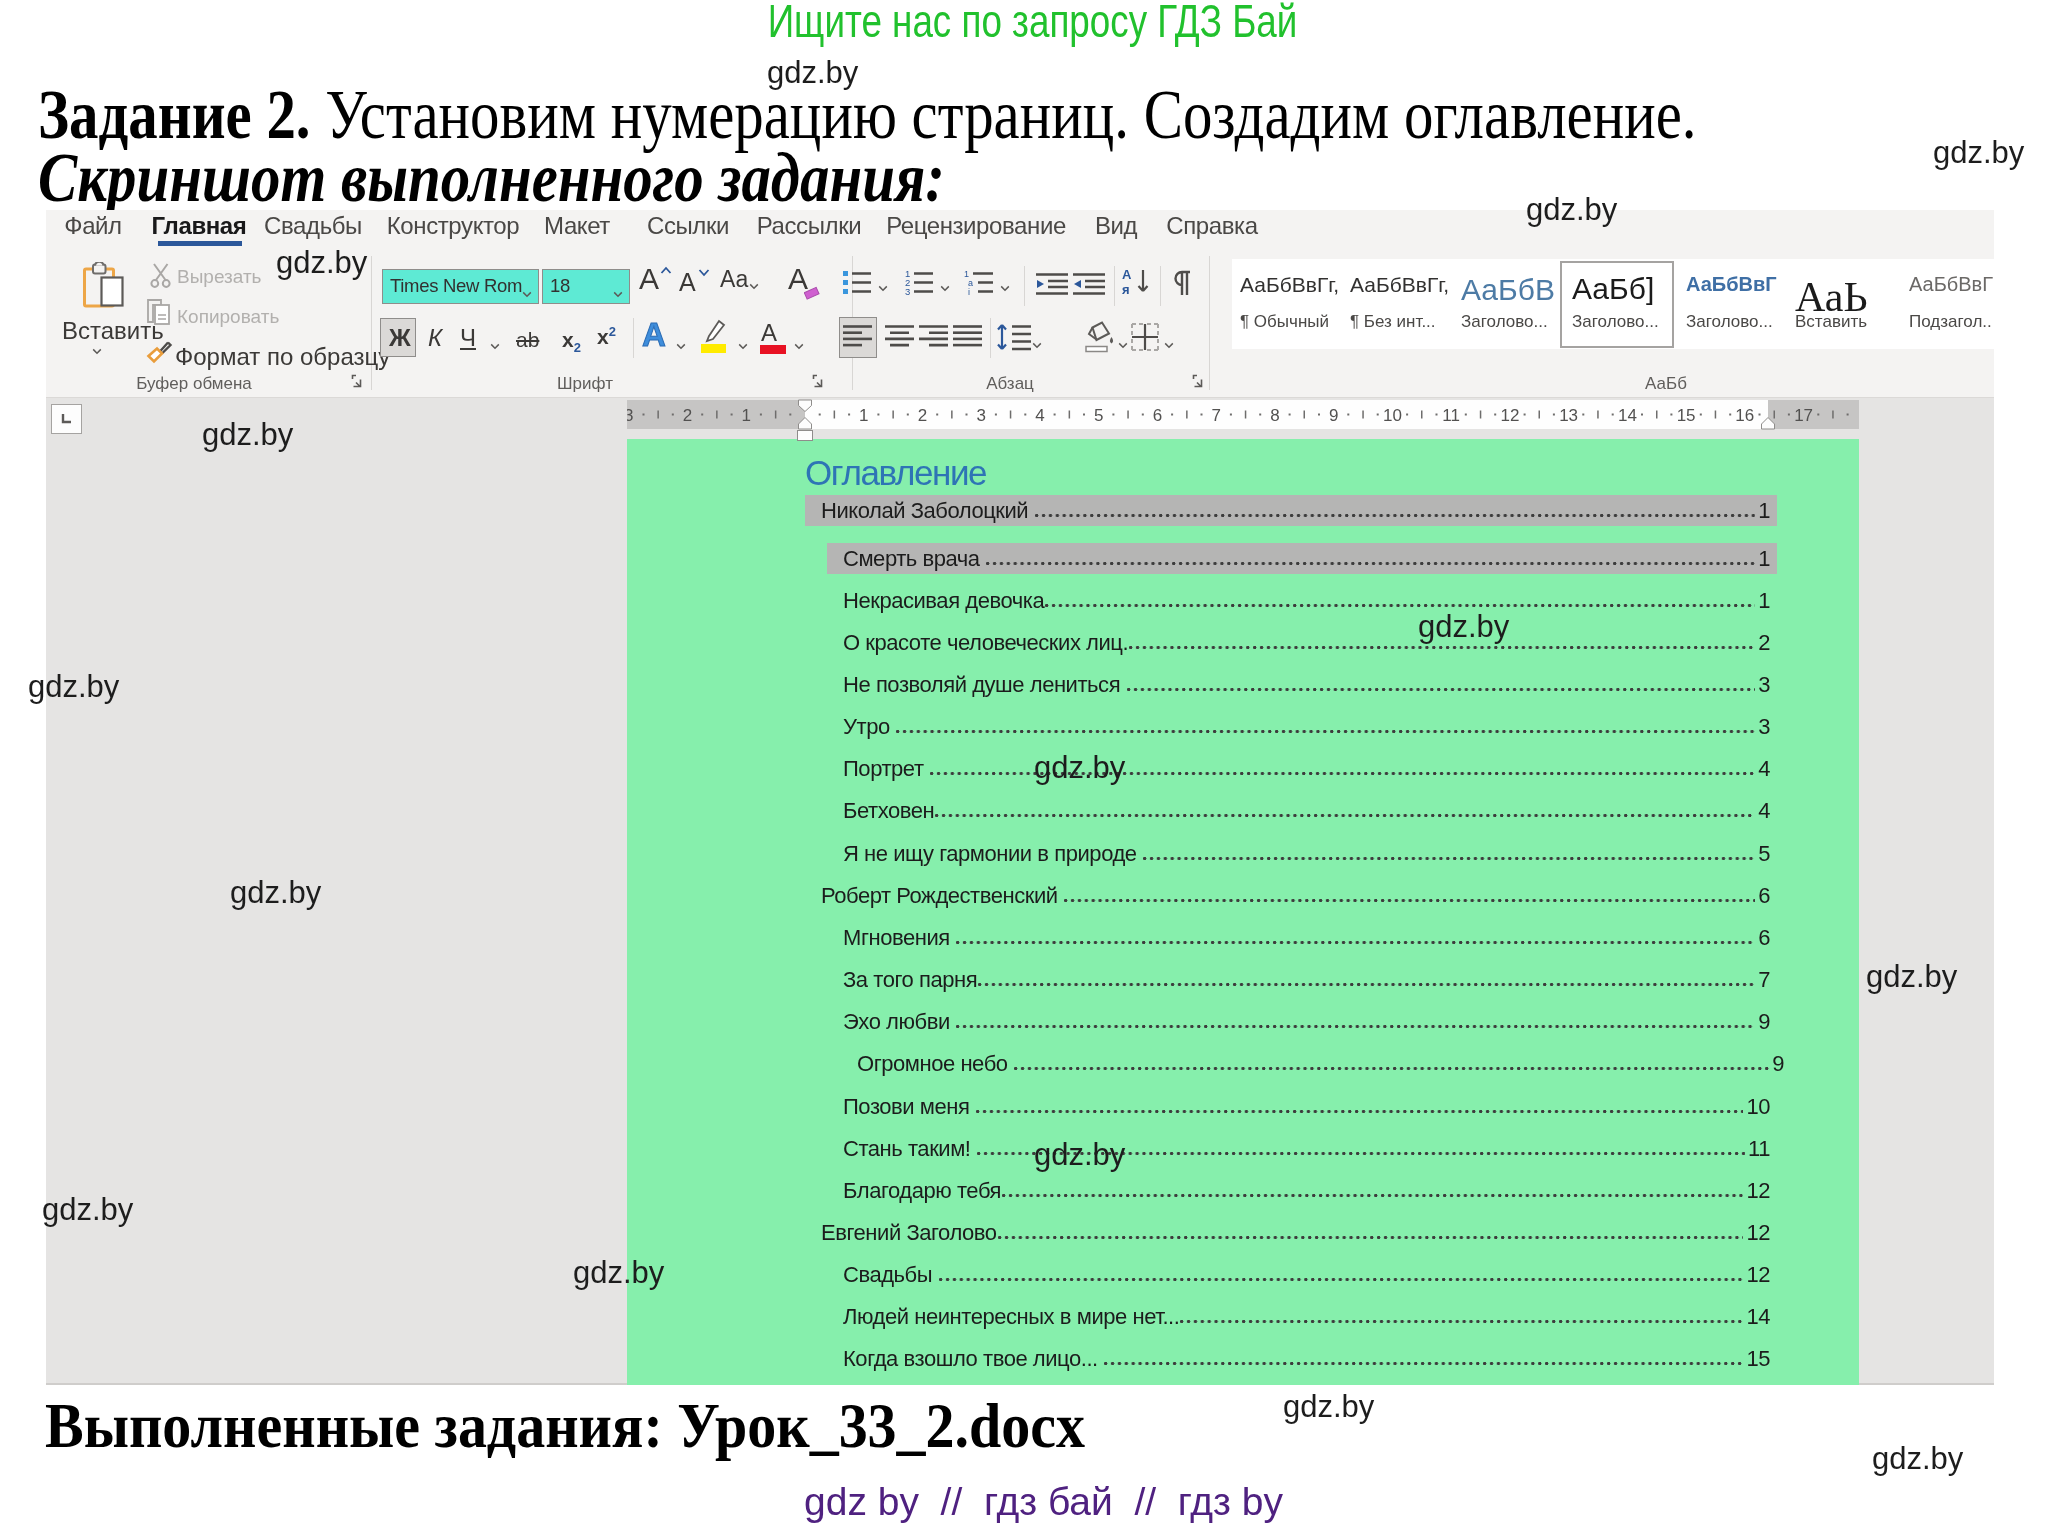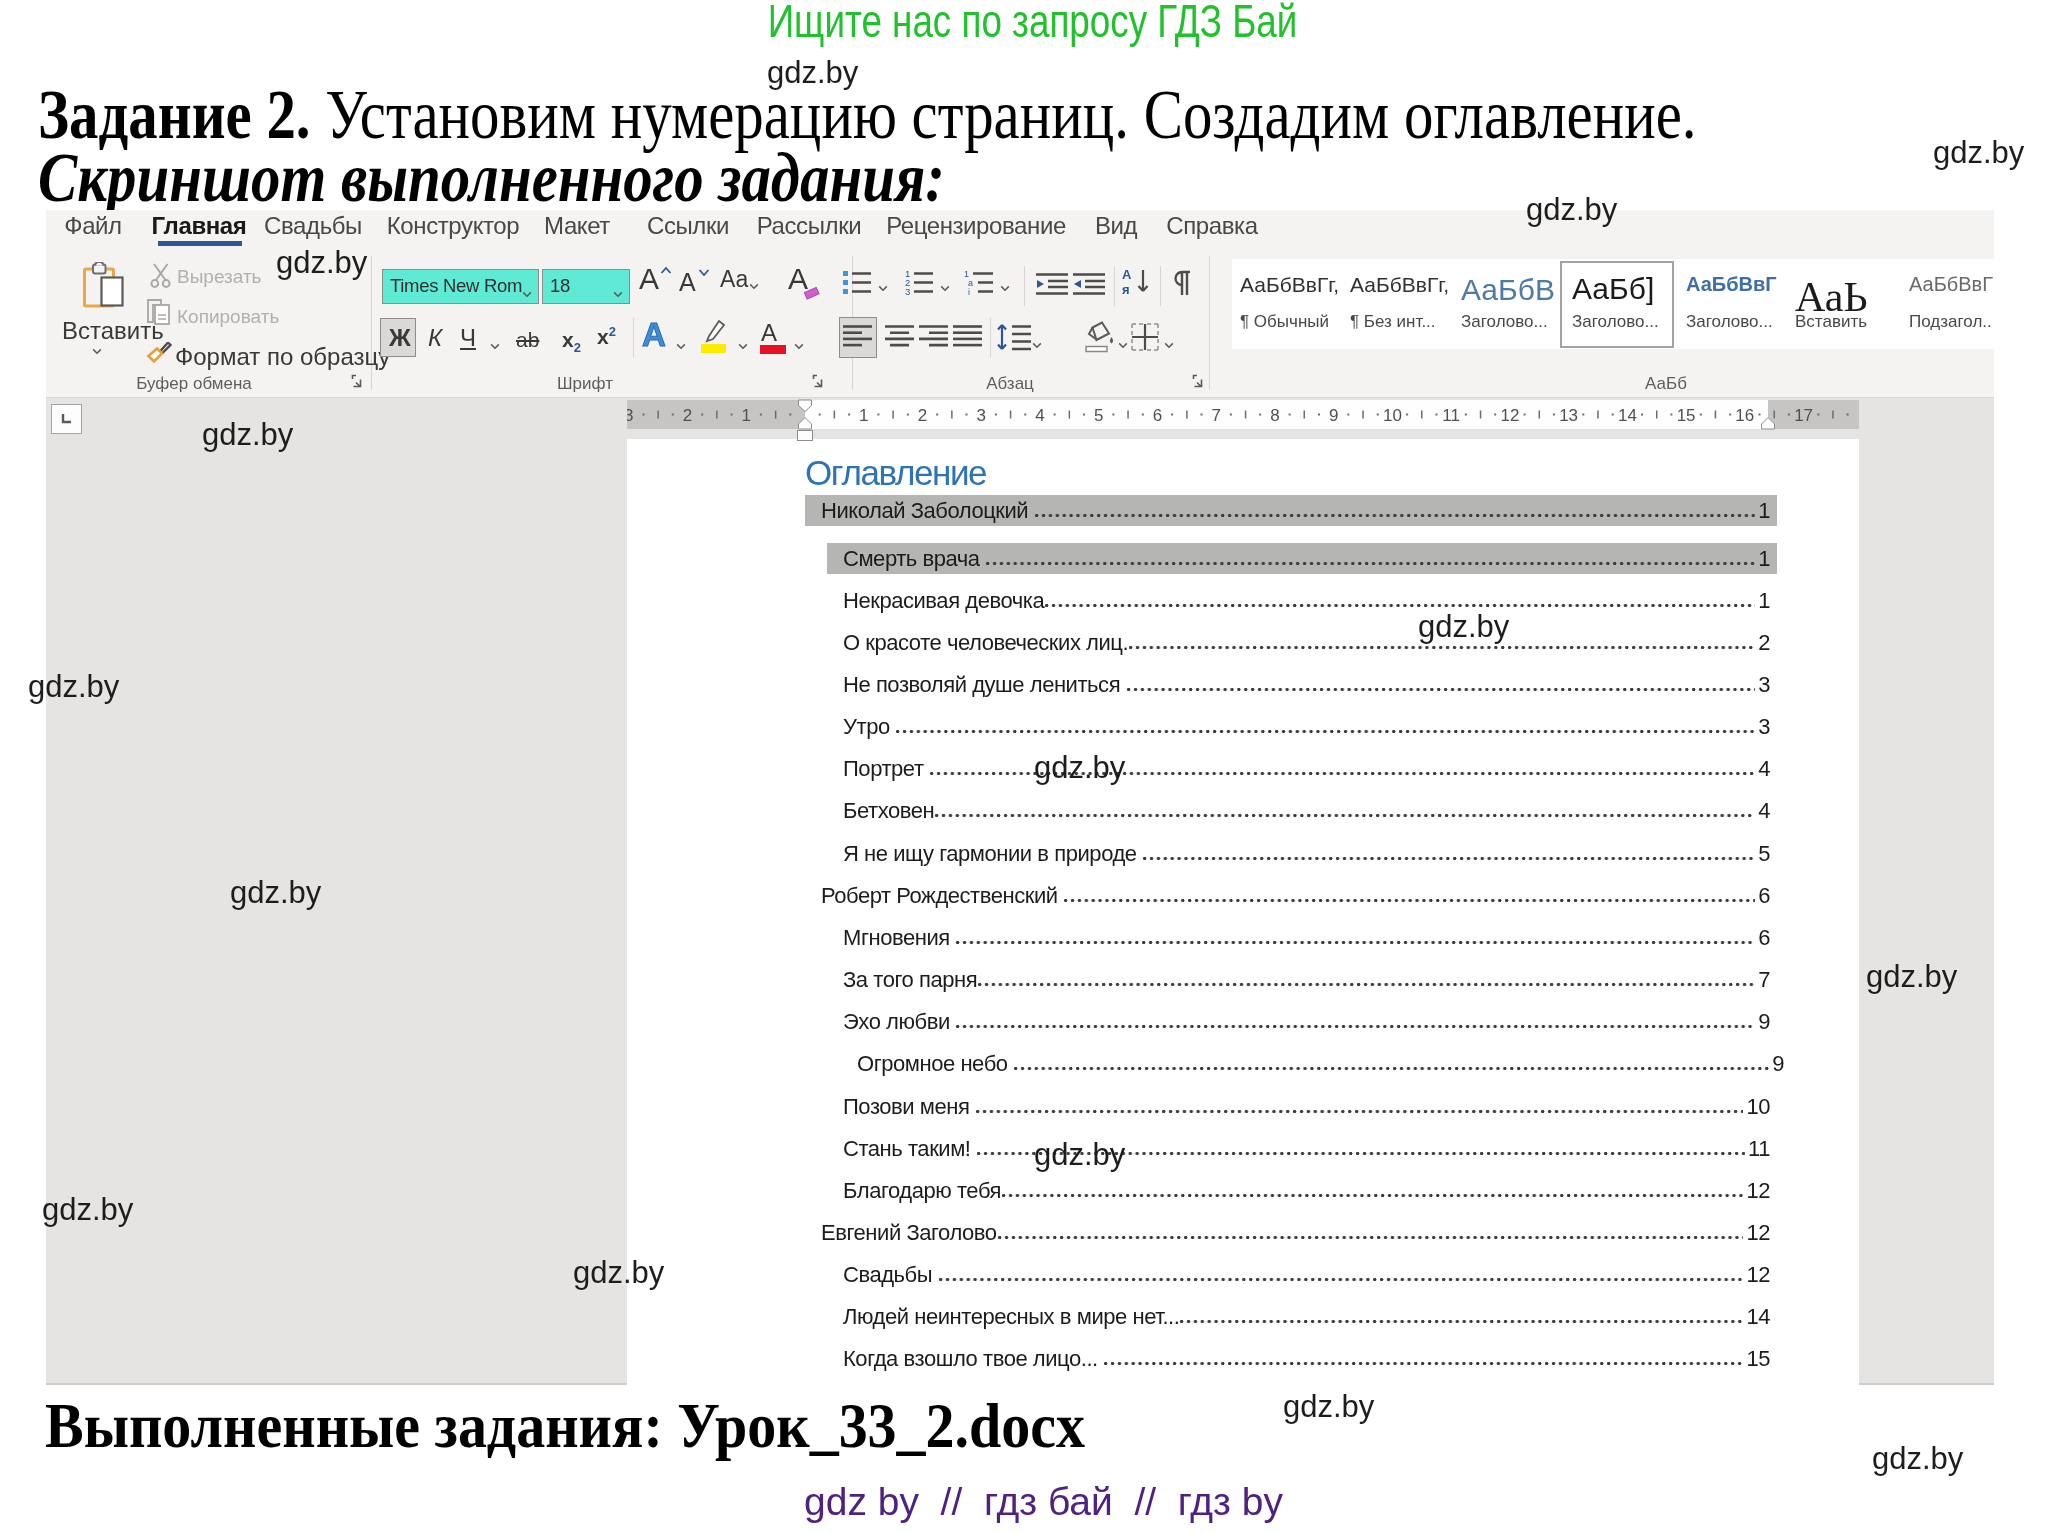--- a/index.html
+++ b/index.html
@@ -38,21 +38,21 @@
 .stcard { position:absolute; top:11px; width:106px; height:90px; }
 .stsample { position:absolute; left:2px; top:14px; white-space:nowrap; }
 .stlabel { position:absolute; left:2px; top:53px; font-size:17px; color:#4a4846; white-space:nowrap; }
 .selbox { position:absolute; background:#dbd9d7; border:1px solid #8f8d8b; }
 
 #ruler { position:absolute; left:581px; top:190px; width:1232px; height:29px; }
 .marks { position:absolute; left:0; top:-1px; }
 #lbox { position:absolute; left:5px; top:194px; width:31px; height:30px; background:#fdfdfd;
   border:1px solid #a5a3a1; text-align:center; padding-top:6px; }
 #docarea { position:absolute; left:0; top:188px; width:1948px; height:987px; background:#e5e4e3; border-bottom:2px solid #cfcdcb; }
-#page { position:absolute; left:581px; top:41px; width:1232px; height:946px; background:#ffffff; }
+#page { position:absolute; left:581px; top:41px; width:1232px; height:946px; background:#86efac; }
 .tochead { position:absolute; left:178px; top:13px; font-size:35px; color:#2e74b5;
   letter-spacing:-1.4px; line-height:1.2; }
 .trow { position:absolute; display:flex; align-items:baseline; height:31px;
   font-size:22px; letter-spacing:-0.45px; color:#1c1c1c; line-height:31px; }
 .trow.hl { background:#b5b5b4; padding-right:7px; box-sizing:content-box; }
 .tt { white-space:nowrap;margin-left:16px; }
 .tn { white-space:nowrap; }
 .ld { flex:1 1 auto; align-self:center; height:31px; margin:0 3px 0 1px;
   background-image:radial-gradient(circle at 1.7px 1.7px, #3c3c3c 1.55px, transparent 1.9px);
   background-size:6.9px 3.4px; background-repeat:repeat-x; background-position:0 19px; }

